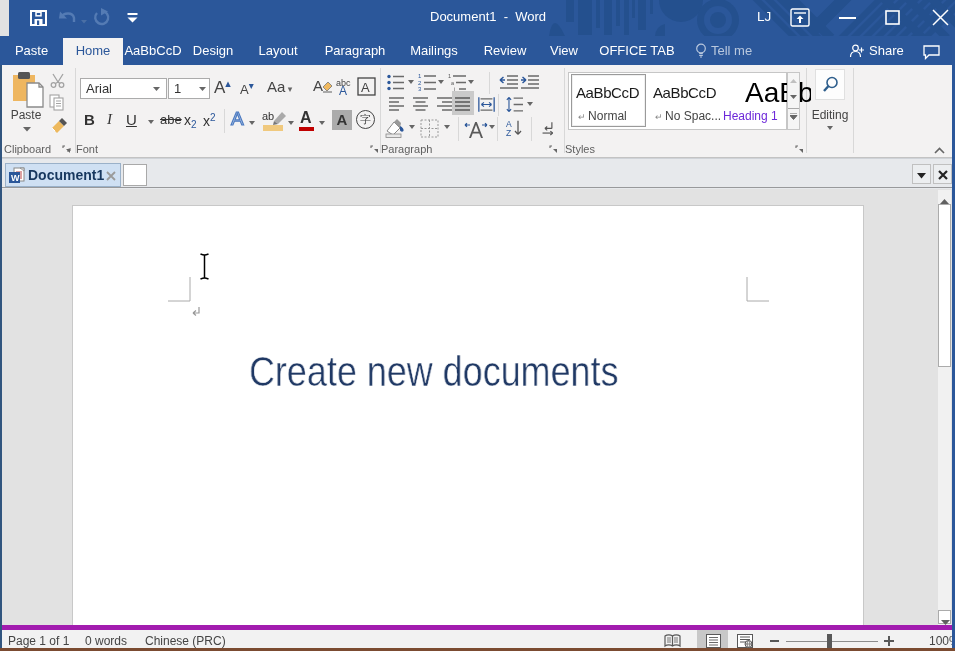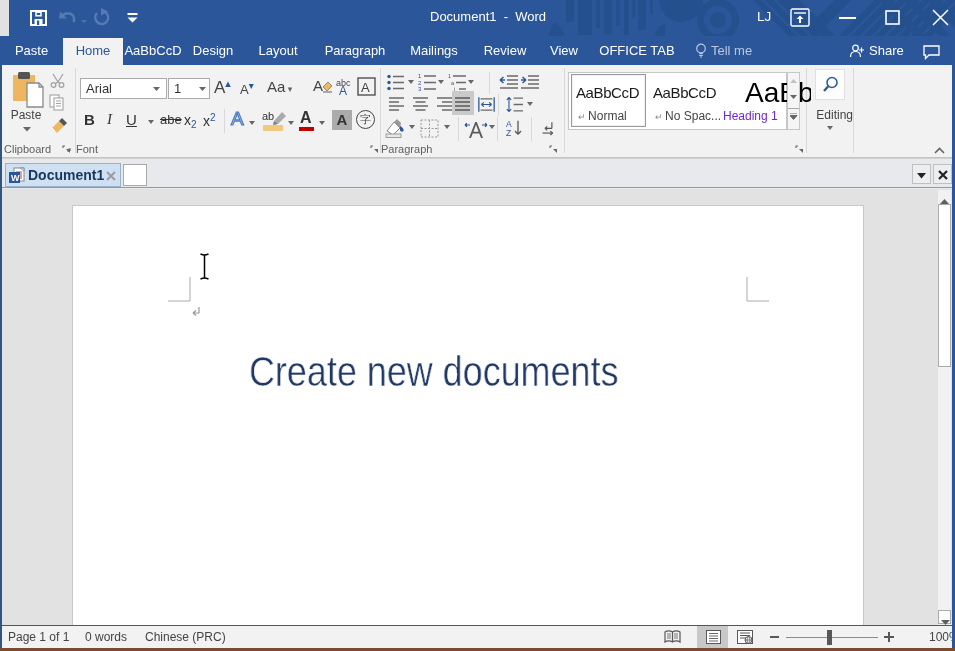--- a/index.html
+++ b/index.html
@@ -33,21 +33,21 @@
 
 
 #docarea { position:absolute; left:0; top:189px; width:955px; height:436px; background:#e2e2e2; overflow:hidden; }
 #page { position:absolute; left:72px; top:16px; width:792px; height:430px; background:#fff; border:1px solid #c8c8c8; border-bottom:none; }
 #headline { position:absolute; left:175.5px; top:143px; color:#1f3864; font-size:43px; line-height:45px; white-space:nowrap; -webkit-text-stroke:0.5px #fff; transform-origin:left top; transform:scaleX(0.8356); will-change:transform; filter:grayscale(0); }
 
 
 #vscroll { position:absolute; right:4px; top:1px; width:13px; height:435px; background:#f1f1f1; }
 
 
-#statusbar { position:absolute; left:0; top:625px; width:955px; height:23px; background:#f2f2f2; border-top:1px solid #a21caf; color:#444; font-size:12px; }
+#statusbar { position:absolute; left:0; top:625px; width:955px; height:23px; background:#f2f2f2; border-top:5px solid #a21caf; color:#444; font-size:12px; }
 #statusbar .s { position:absolute; top:4px; }
 #bottomedge { position:absolute; left:0; top:648px; width:955px; height:3px; background:#7b4b31; }
 
 
 #lborder { position:absolute; left:0; top:65px; width:2px; height:583px; background:#31557f; }
 #rborder { position:absolute; right:0; top:65px; width:3px; height:583px; background:#2b579a; }
 </style>
 </head>
 <body>
 <div id="win">
@@ -163,20 +163,21 @@
 
   <div id="ribbon">
     <div class="gdiv" style="left:75px;"></div>
     <div class="gdiv" style="left:380px;"></div>
     <div class="gdiv" style="left:564px;"></div>
     <div class="gdiv" style="left:806px;"></div>
     <div class="gdiv" style="left:853px;"></div>
     <div class="glabel" style="left:4px; width:58px;">Clipboard</div>
     <div class="glabel" style="left:76px; width:288px;">Font</div>
     <div class="glabel" style="left:381px; width:175px;">Paragraph</div>
+    <div class="glabel" style="left:565px; width:232px;">Styles</div>
 
     <svg class="ricon" style="left:12px; top:7px;" width="34" height="36" viewBox="0 0 34 36">
       <rect x="1" y="3" width="22" height="26" fill="#eeb660"></rect>
       <rect x="6" y="0" width="12" height="7" rx="1.5" fill="#555"></rect>
       <rect x="9" y="1.5" width="6" height="4" fill="#555"></rect>
       <g>
         <path d="M15,11 L27,11 L31,15 L31,35 L15,35 Z" fill="#fff" stroke="#8a8a8a" stroke-width="1.3"></path>
         <path d="M27,11 L27,15 L31,15" fill="none" stroke="#8a8a8a" stroke-width="1.3"></path>
       </g>
     </svg>
@@ -429,21 +430,21 @@
     <svg class="ricon launch" style="left:795px; top:80px;" width="9" height="9" viewBox="0 0 9 9">
       <path d="M1,3 L1,1 L3,1" stroke="#666" stroke-width="1.1" fill="none"></path>
       <path d="M4,4 l4,4 l0,-4 z" fill="#666"></path>
     </svg>
 
     <div class="abs" style="left:815px; top:4px; width:30px; height:31px; background:#fdfdfd; border:1px solid #e0e0e0;"></div>
     <svg class="ricon" style="left:822px; top:11px;" width="17" height="17" viewBox="0 0 17 17">
       <circle cx="10" cy="6.5" r="5" fill="none" stroke="#2e5e8c" stroke-width="1.6"></circle>
       <path d="M6.5,10 L2,15" stroke="#2e5e8c" stroke-width="2.4"></path>
     </svg>
-    <div class="abs" style="left:807px; top:43px; width:46px; text-align:right; font-size:12px; color:#444;">Editing</div>
+    <div class="abs" style="left:807px; top:43px; width:46px; text-align:center; font-size:12px; color:#444;">Editing</div>
     <svg class="ricon" style="left:827px; top:61px;" width="7" height="5" viewBox="0 0 7 5">
         <path d="M0,0 L6,0 L3,4 Z" fill="#666"></path>
       </svg>
     <svg class="ricon" style="left:934px; top:82px;" width="11" height="7" viewBox="0 0 11 7">
         <path d="M1,6 L5.5,1.5 L10,6" stroke="#666" stroke-width="1.6" fill="none"></path>
       </svg>
   </div>
 
   <div id="otabbar">
     <div id="otab1">

